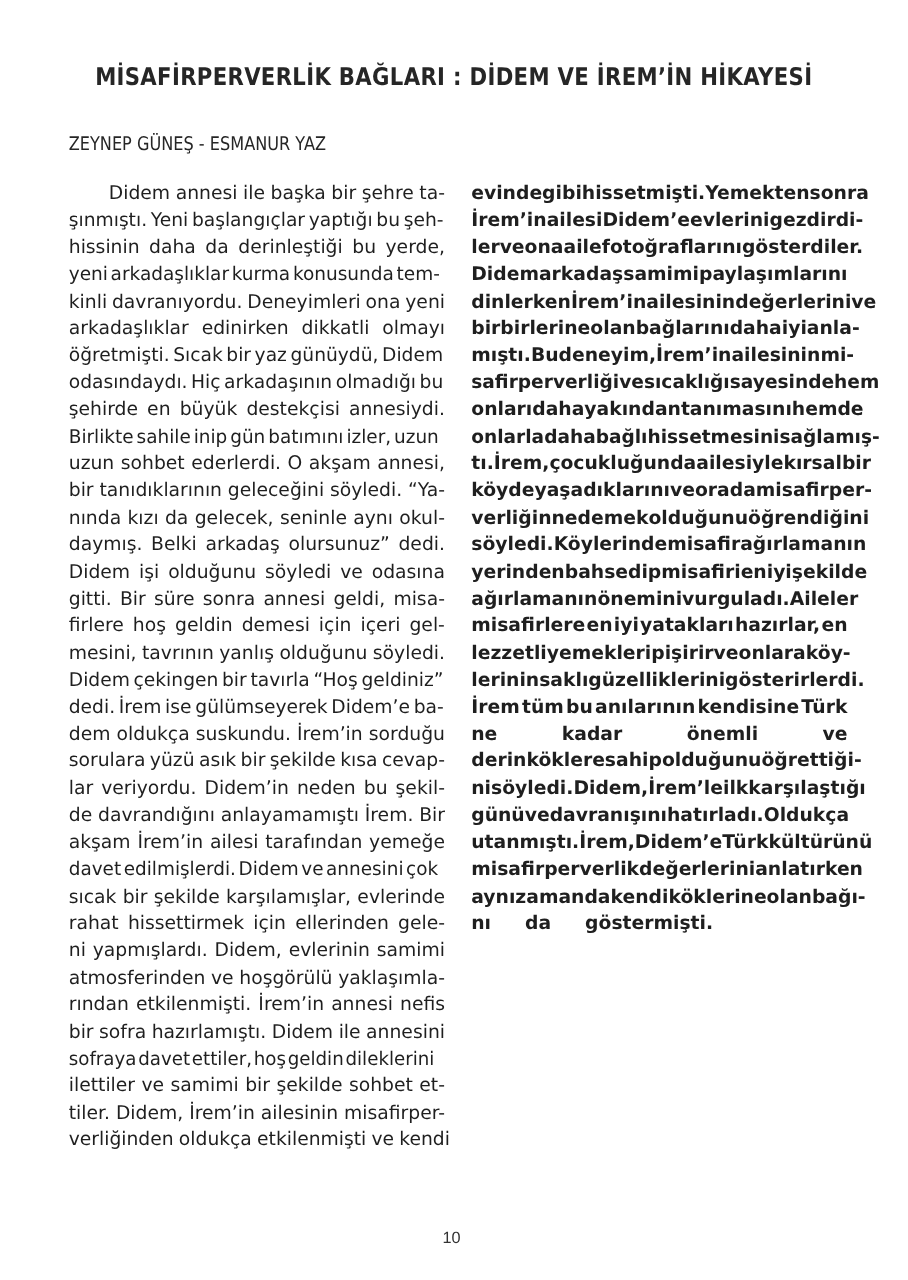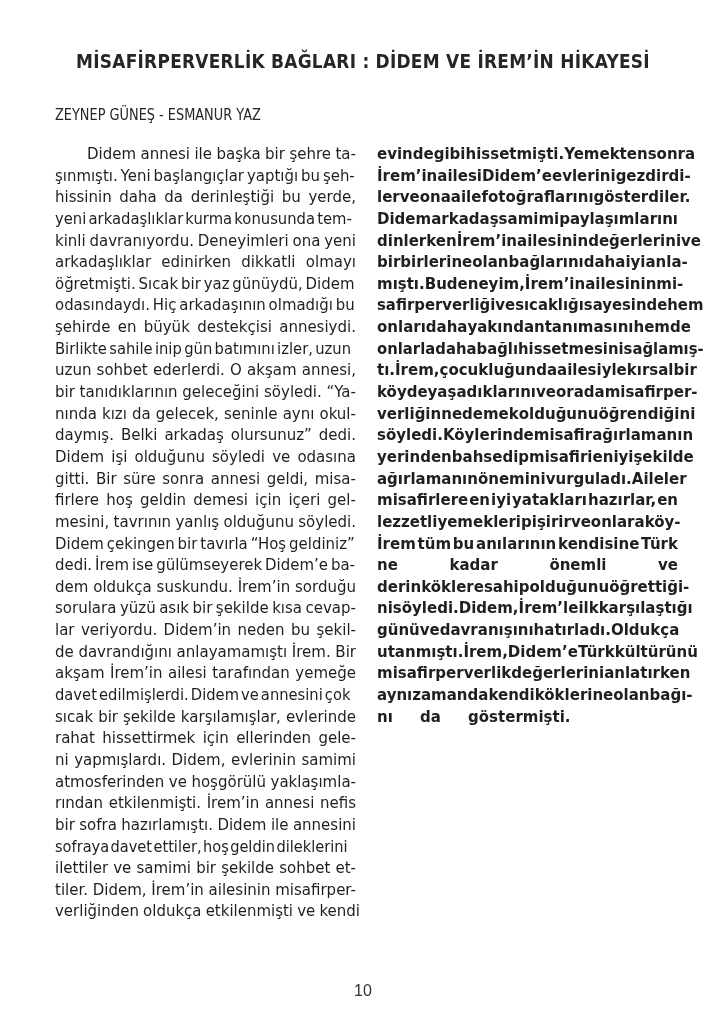--- a/index.html
+++ b/index.html
@@ -66,21 +66,21 @@
       width: 100%;
       display: flex;
       justify-content: space-between;
       transform-origin: left center;
     }
     .page-number {
       position: absolute;
       top: 982px;
       left: 354px;
       font-family: "Liberation Sans", sans-serif;
-      font-size: 16px;
+      font-size: 13px;
       color: #333333;
     }
   </style>
 </head>
 <body>
 
 <div>
   <div class="page-title">MİSAFİRPERVERLİK BAĞLARI : DİDEM VE İREM’İN HİKAYESİ</div>
   <div class="authors">ZEYNEP GÜNEŞ - ESMANUR YAZ</div>
 
@@ -596,20 +596,28 @@
           <span class="w">lezzetli</span>
           <span class="w">yemekleri</span>
           <span class="w">pişirir</span>
           <span class="w">ve</span>
           <span class="w">onlara</span>
           <span class="w">köy-</span>
         </div>
       </div>
       <div class="line">
         <div class="line-inner">
+          <span class="w">lerinin</span>
+          <span class="w">saklı</span>
+          <span class="w">güzelliklerini</span>
+          <span class="w">gösterirlerdi.</span>
+        </div>
+      </div>
+      <div class="line">
+        <div class="line-inner">
           <span class="w">İrem</span>
           <span class="w">tüm</span>
           <span class="w">bu</span>
           <span class="w">anılarının</span>
           <span class="w">kendisine</span>
           <span class="w">Türk</span>
         </div>
       </div>
       <div class="line">
         <div class="line-inner">

